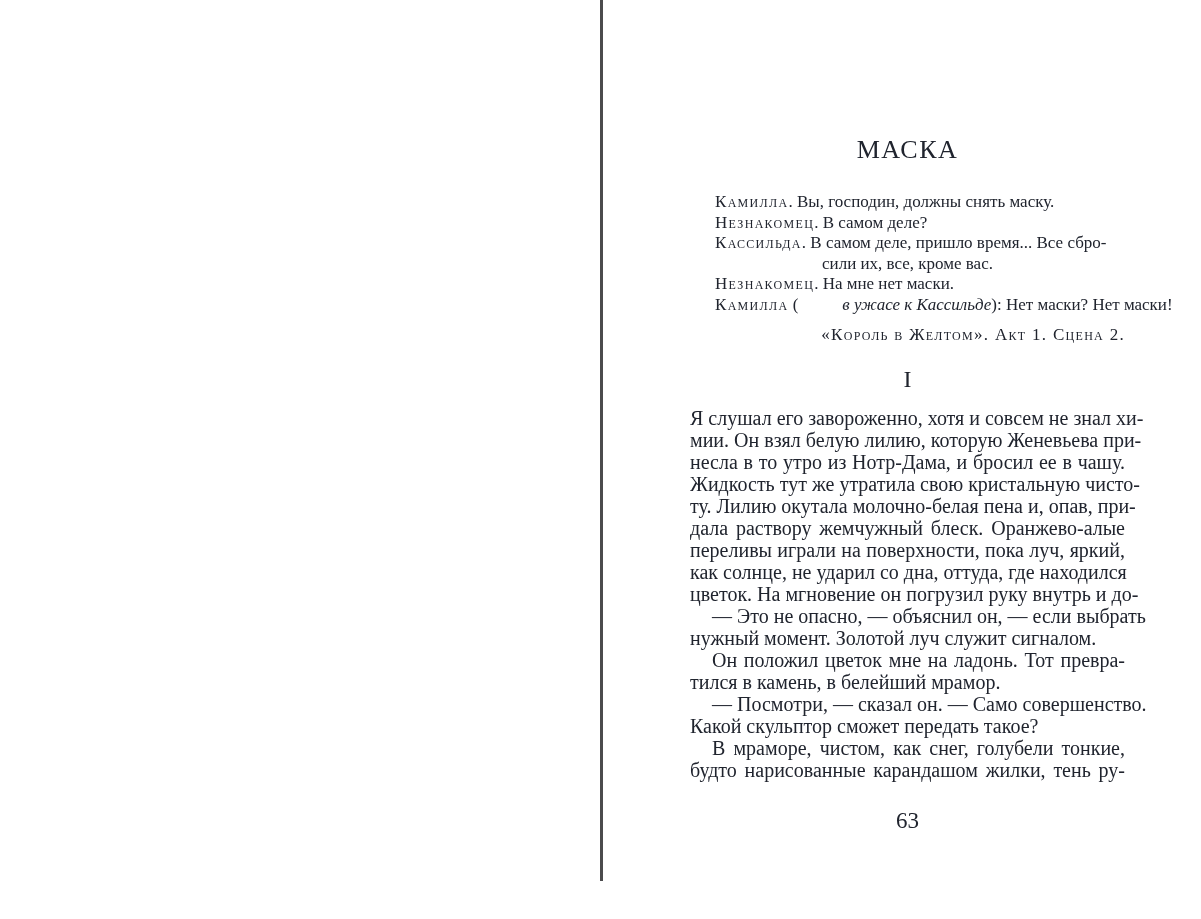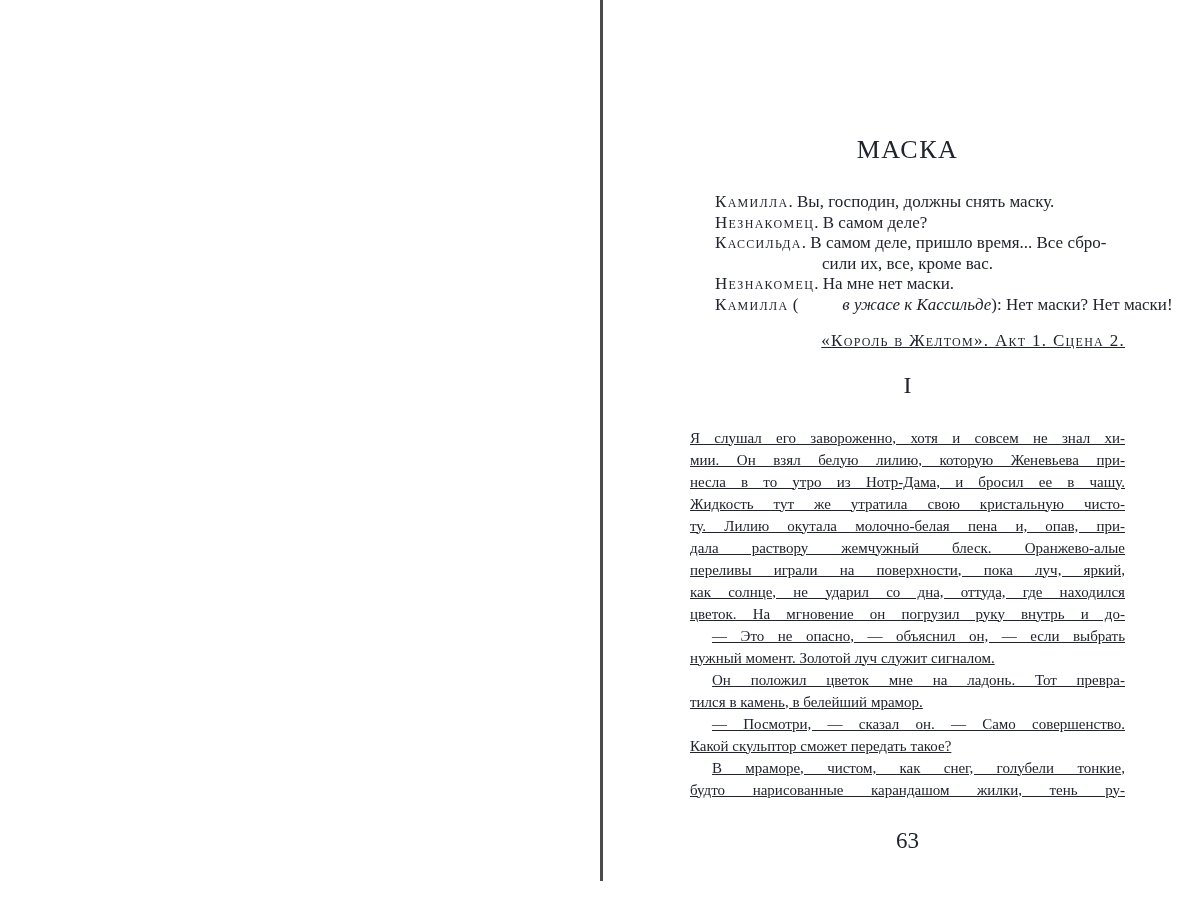--- a/index.html
+++ b/index.html
@@ -23,33 +23,33 @@
     font-size:26px;
     line-height:28px;
     font-weight:normal;
     letter-spacing:1.5px;
   }
 
   .epigraph { margin-top:28px; font-size:17px; line-height:20.5px; }
   .epi-line { white-space:nowrap; }
   .epi-line.left { padding-left:25px; }
   .epi-line.center { text-align:center; padding-left:0; }
-  .epi-line.right { text-align:right; padding-left:0; margin-top:16px;text-decoration:underline; }
+  .epi-line.right { text-align:right; padding-left:0; margin-top:10px; }
   .sc { font-variant:small-caps; letter-spacing:1.3px; }
   .it { font-style:italic;margin-left:44px; }
 
   .section-heading {
     margin-top:20px;
     text-align:center;
     font-size:24px;
     line-height:26px;
     font-weight:normal;
   }
 
-  .body-text { margin-top:29px; font-size:15px; line-height:22px;text-decoration:underline; }
+  .body-text { margin-top:15px; font-size:20px; line-height:22px; }
   .body-line {
     white-space:nowrap;
     text-align:justify;
     text-align-last:justify;
   }
   .body-line.end { text-align:left; text-align-last:left; }
   .body-line.ind { padding-left:22px; }
 
   .page-number { margin-top:29px; text-align:center; font-size:23px; line-height:22px; }
 </style>

